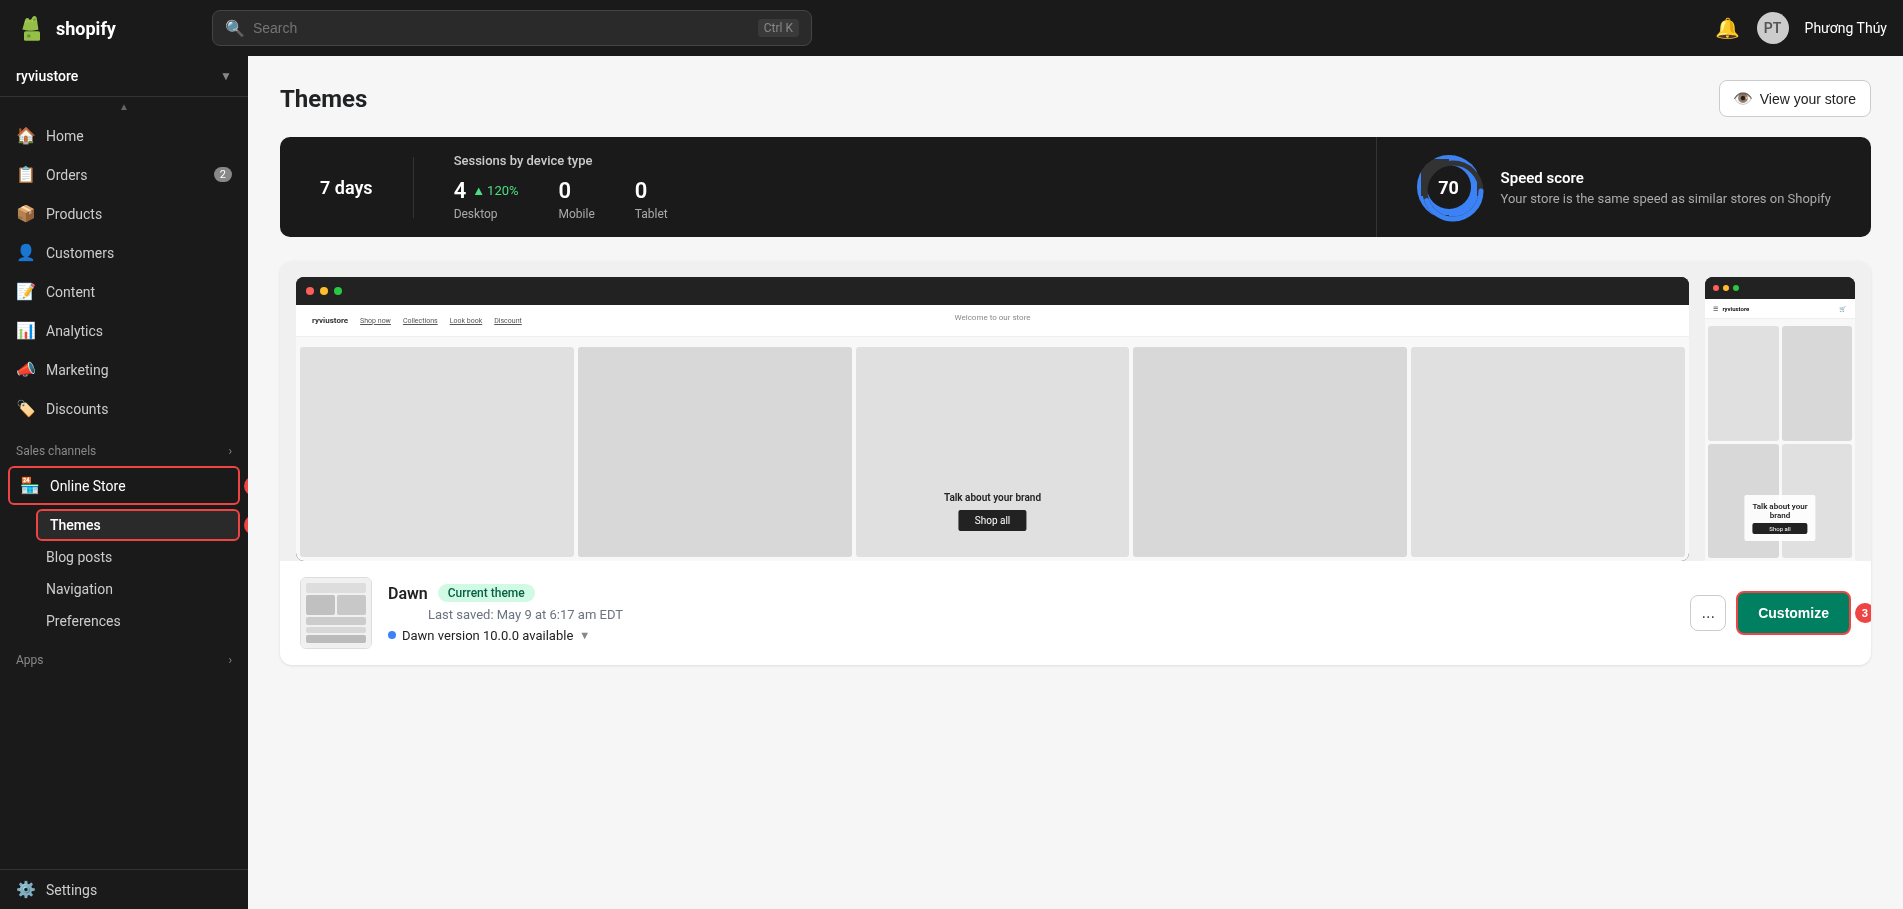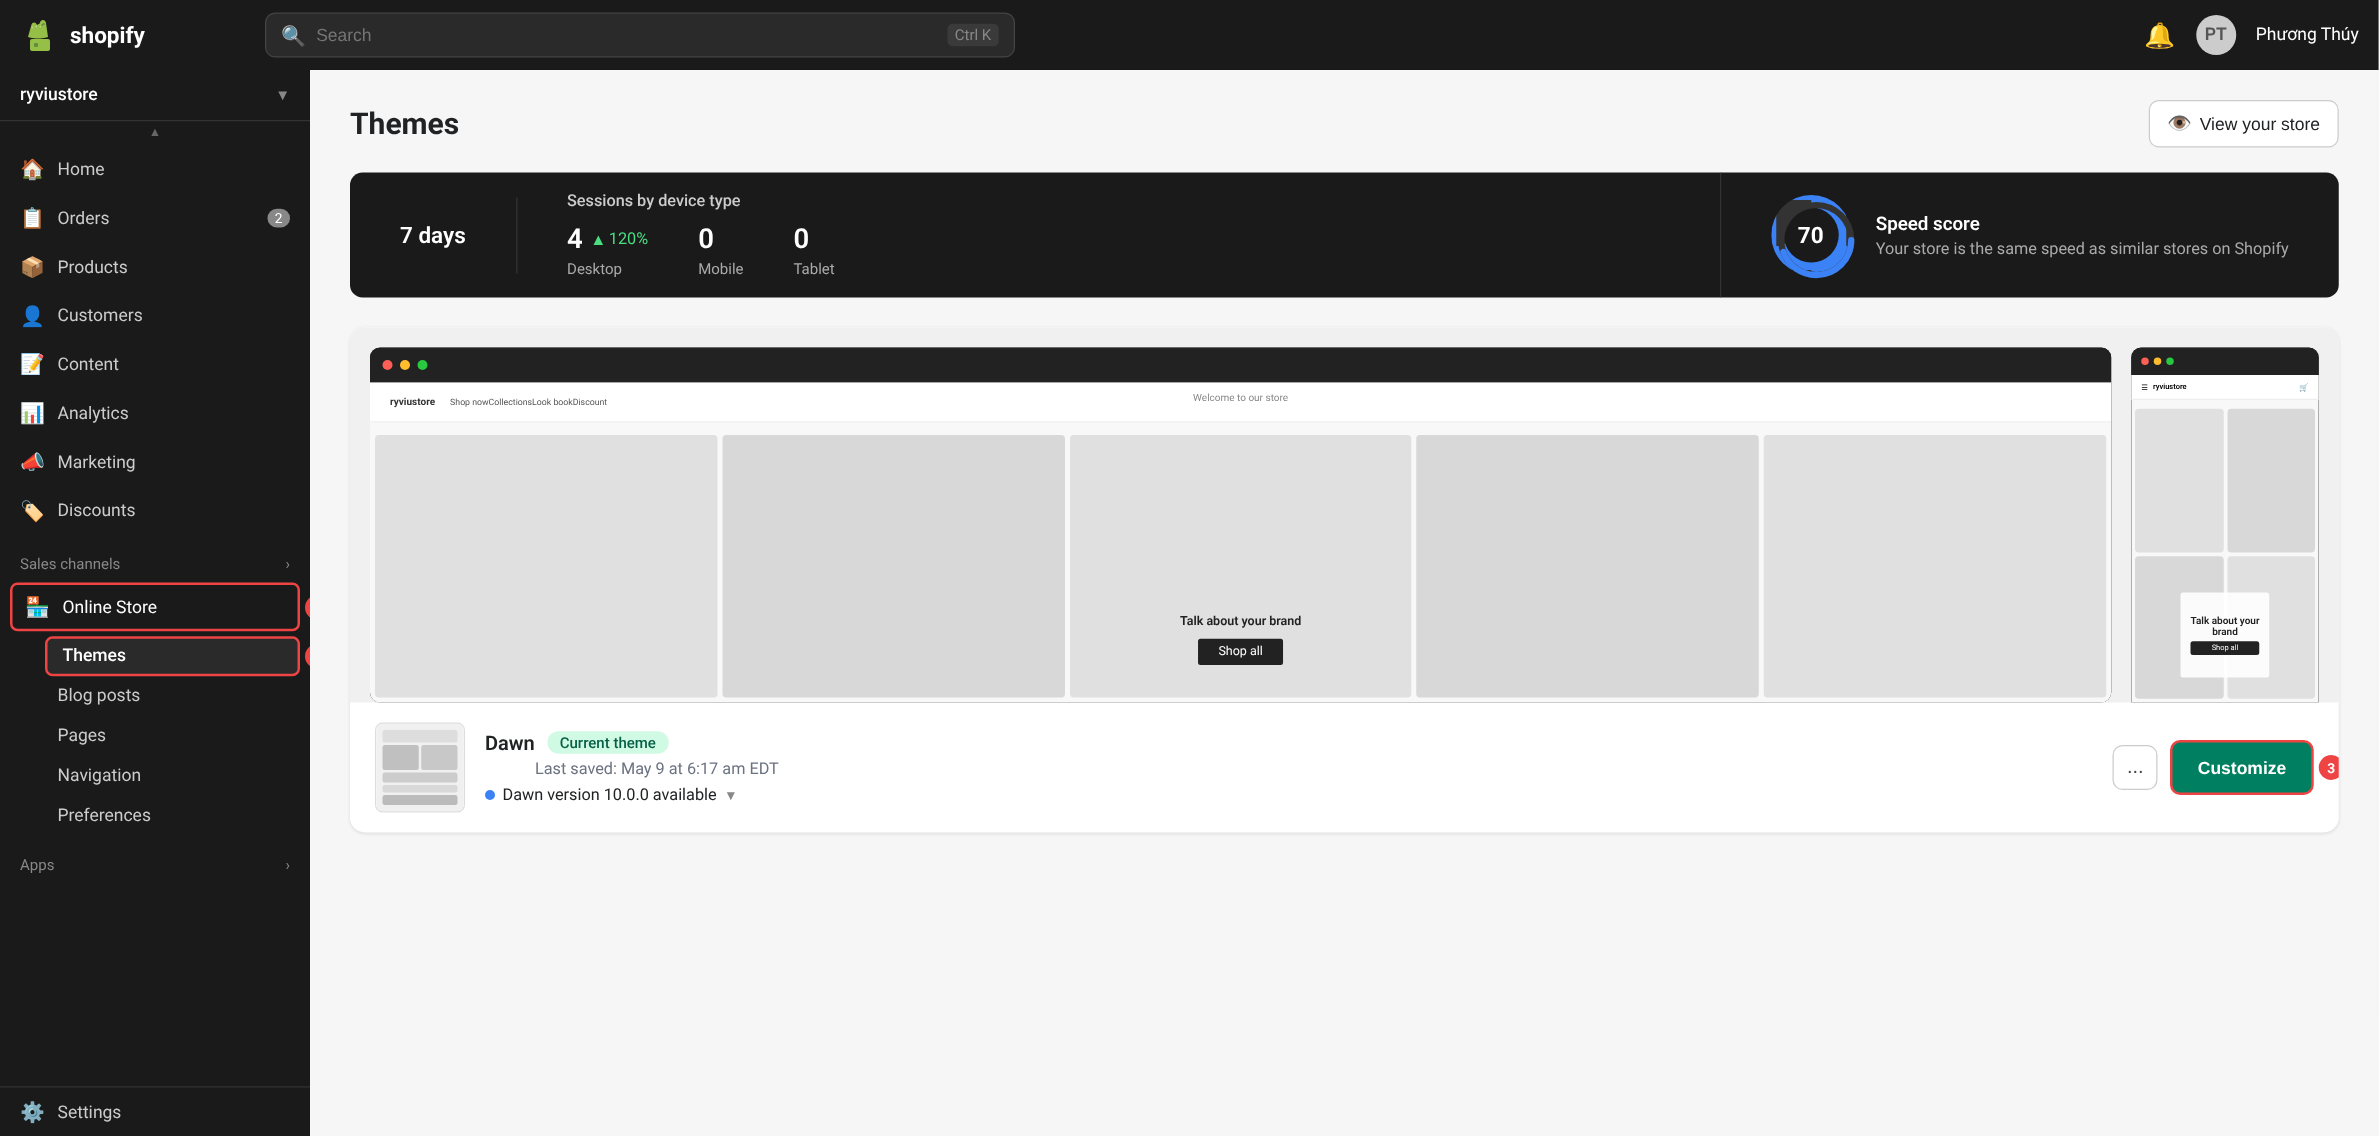--- a/index.html
+++ b/index.html
@@ -347,21 +347,21 @@
       height: 32px;
       display: flex;
       align-items: center;
       padding: 0 16px;
       font-size: 9px;
       color: #333;
       gap: 12px;
       border-bottom: 1px solid #eee;
     }
     .preview-nav-logo { font-weight: 700; font-size: 8px; }
-    .preview-nav-links { display: flex; gap: 0; font-size: 7px; color: #555; }
+    .preview-nav-links { display: flex; gap: 12px; font-size: 7px; color: #555; text-decoration: underline; }
     .preview-welcome {
       font-size: 8px;
       color: #888;
       position: absolute;
       top: 8px;
       left: 50%;
       transform: translateX(-50%);
     }
 
     .preview-mobile {
@@ -587,21 +587,20 @@
     </div>
 
     <div style="position:relative; display:flex; align-items:center; margin: 4px 8px 0 36px;">
       <div class="sub-nav-item active" style="flex:1; border-radius:6px; border: 2px solid #e44; padding: 6px 12px; display:block; background:#2a2a2a;">
         <span>Themes</span>
       </div>
       <div class="step-badge" style="right:-24px;">2</div>
     </div>
 
     <div class="sub-nav-item" style="padding-left:46px;">Blog posts</div>
-    <div class="sub-nav-item" style="padding-left:46px;">Pages</div>
     <div class="sub-nav-item" style="padding-left:46px;">Navigation</div>
     <div class="sub-nav-item" style="padding-left:46px;">Preferences</div>
 
     <div class="nav-section-label">
       <span>Apps</span>
       <span class="expand-icon">›</span>
     </div>
 
     <div class="sidebar-bottom">
       <div class="nav-item">
@@ -709,21 +708,21 @@
               <span>☰</span>
               <span style="font-weight:600; font-size:6px;">ryviustore</span>
               <span style="margin-left:auto;">🛒</span>
             </div>
             <div style="position:absolute; top:24px; left:0; right:0; bottom:0; display:grid; grid-template-columns: repeat(2,1fr); gap:3px; padding:3px; overflow:hidden;">
               <div style="background:#e0e0e0; border-radius:3px;"></div>
               <div style="background:#d8d8d8; border-radius:3px;"></div>
               <div style="background:#d8d8d8; border-radius:3px;"></div>
               <div style="background:#e0e0e0; border-radius:3px;"></div>
             </div>
-            <div style="position:absolute; bottom:20px; left:50%; transform:translateX(-50%); text-align:center; z-index:2; background:rgba(255,255,255,0.9); padding:18px 8px; border-radius:2px; white-space:nowrap;">
+            <div style="position:absolute; bottom:20px; left:50%; transform:translateX(-50%); text-align:center; z-index:2; background:rgba(255,255,255,0.9); padding:7px 8px; border-radius:2px; white-space:nowrap;">
               <div style="font-size:8px; font-weight:600; color:#222; margin-bottom:3px;">Talk about your<br>brand</div>
               <div style="background:#222; color:white; padding:2px 8px; border-radius:2px; font-size:6px; display:block; text-align:center;">Shop all</div>
             </div>
           </div>
         </div>
       </div>
 
       <div class="theme-info">
         <div class="theme-thumbnail">
           <div style="width:100%; height:100%; background:#f0f0f0; display:flex; flex-direction:column; padding:5px; gap:2px;">

